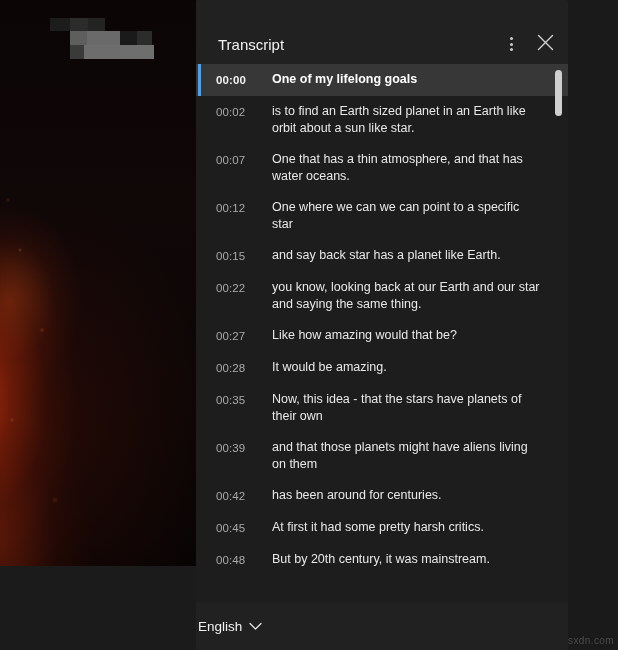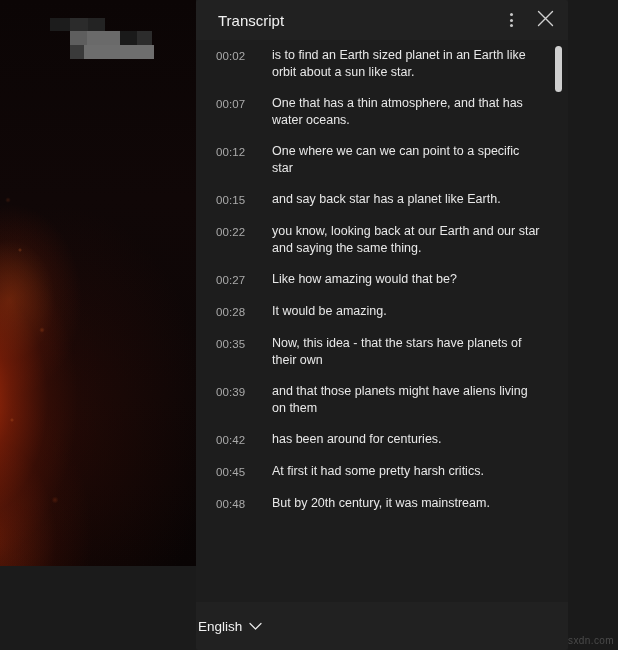--- a/index.html
+++ b/index.html
@@ -121,20 +121,21 @@
     overflow: hidden;
   }
 
   .tp-header {
     height: 40px;
     flex: 0 0 40px;
     display: flex;
     align-items: center;
     padding: 0 6px 0 22px;
     background: #212121;
+    margin-top: 24px;
   }
   .tp-title {
     font-size: 15px;
     color: #f1f1f1;
     font-weight: 400;
     flex: 1;
   }
   .hdr-btn {
     width: 34px;
     height: 34px;
@@ -335,20 +336,24 @@
         <span>
           <svg width="17" height="17" viewBox="0 0 17 17">
             <path d="M1.5 1.5 L15.5 15.5 M15.5 1.5 L1.5 15.5" stroke="#d0d0d0" stroke-width="1.4" stroke-linecap="round"></path>
           </svg>
         </span>
       </div>
     </div>
 
     <div class="tp-list-wrap">
       <div class="tp-list" id="seg-list">
+          <div class="seg active">
+            <div class="seg-time">00:00</div>
+            <div class="seg-text">One of my lifelong goals</div>
+          </div>
           <div class="seg">
             <div class="seg-time">00:02</div>
             <div class="seg-text">is to find an Earth sized planet in an Earth like orbit about a sun like star.</div>
           </div>
           <div class="seg">
             <div class="seg-time">00:07</div>
             <div class="seg-text">One that has a thin atmosphere, and that has water oceans.</div>
           </div>
           <div class="seg">
             <div class="seg-time">00:12</div>

